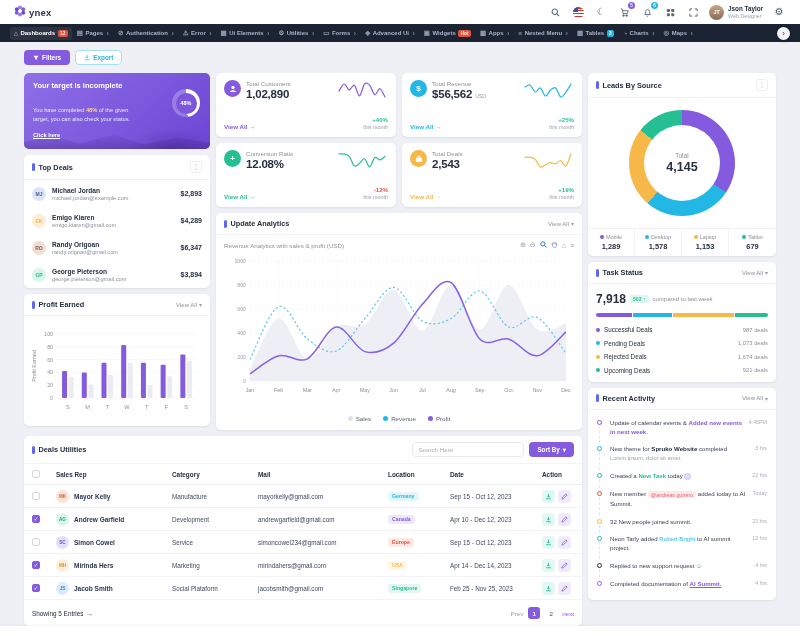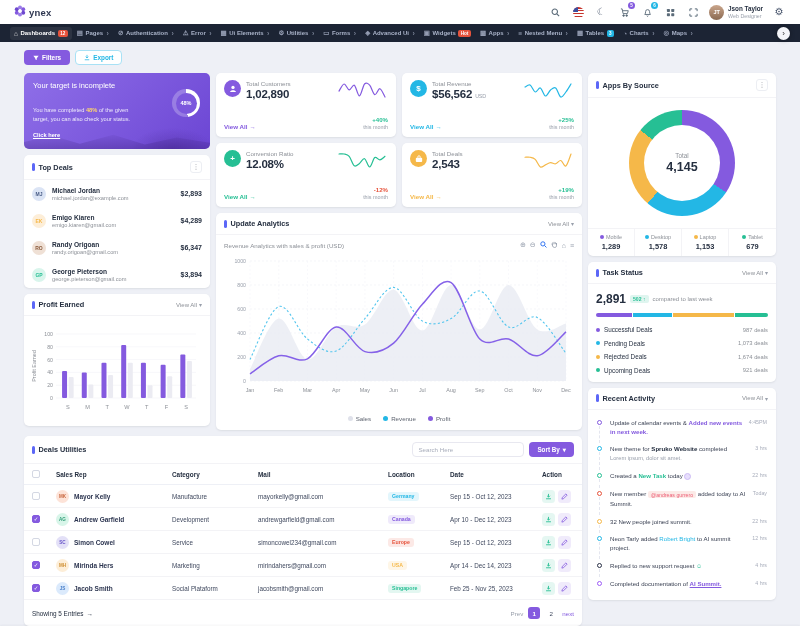--- a/index.html
+++ b/index.html
@@ -43,21 +43,21 @@
 .chead{display:flex;align-items:center;justify-content:space-between;padding:6px 8px;border-bottom:1px solid #f3f3f6}
 .ctitle{font-size:7.3px;font-weight:bold;color:#252f40;display:flex;align-items:center;gap:4px}
 .ctitle::before{content:"";width:2.5px;height:8px;border-radius:2px;background:#5c67f7}
 .viewall{font-size:6px;color:#8c9097;display:flex;align-items:center;gap:2px;cursor:pointer}
 .caret{font-size:6px;color:#9aa0ac}
 .dots-btn{width:12px;height:12px;border:1px solid #eceef3;border-radius:3px;color:#8c9097;font-size:7px;display:flex;align-items:center;justify-content:center;cursor:pointer}
 
 .target{border-radius:5px;padding:8px 9px;color:#fff;position:relative;overflow:hidden;min-height:64px;
 background:radial-gradient(60px 30px at 80% 100%,rgba(60,30,130,.35),transparent 70%),linear-gradient(135deg,#8f6fe8,#6c46d4)}
 .target::after{content:"";position:absolute;left:0;right:0;bottom:0;height:18px;background:linear-gradient(180deg,transparent,rgba(50,25,110,.3));clip-path:polygon(0 60%,15% 25%,30% 70%,48% 20%,65% 75%,82% 35%,100% 65%,100% 100%,0 100%)}
-.ttl{font-size:7.5px;font-weight:normal;margin-bottom:16px}
+.ttl{font-size:7.5px;font-weight:bold;margin-bottom:16px}
 .tdesc{font-size:5.7px;line-height:1.5;color:rgba(255,255,255,.85);width:108px}
 .thl{color:#ffd66b;font-weight:bold}
 .tlink{display:inline-block;margin-top:3px;font-size:5.7px;font-weight:bold;color:#fff;text-decoration:underline;position:relative;z-index:1}
 .ring{position:absolute;right:10px;top:16px;width:28px;height:28px;border-radius:50%;background:conic-gradient(#fff 48%,rgba(255,255,255,.25) 0);display:flex;align-items:center;justify-content:center}
 .ring-in{width:21px;height:21px;border-radius:50%;background:#7c57dd;display:flex;align-items:center;justify-content:center;font-size:5.5px;font-weight:bold}
 
 .deal{display:flex;align-items:center;gap:6px;padding:6.5px 8px}
 .dav{width:14px;height:14px;border-radius:50%;display:flex;align-items:center;justify-content:center;font-size:5px;font-weight:bold;flex:none}
 .dname{font-size:6.6px;font-weight:bold;color:#252f40}
 .dmail{font-size:5.7px;color:#8c9097;margin-top:1px}
@@ -770,21 +770,21 @@
               <span class="pnum">2</span>
               <span class="pnext">next</span>
             </span>
           </div>
         </div>
       </div>
 
       <div class="col">
         <div class="card">
           <div class="chead">
-            <div class="ctitle">Apps By Source</div>
+            <div class="ctitle">Leads By Source</div>
             <div class="dots-btn">⋮</div>
           </div>
           <div class="dwrap">
             <div class="donut" id="leads-donut" style="background: conic-gradient(rgb(132, 90, 223) 0%, rgb(132, 90, 223) 34.3849%, rgb(35, 183, 229) 34.3849%, rgb(35, 183, 229) 61.2111%, rgb(245, 184, 73) 61.2111%, rgb(245, 184, 73) 85.6235%, rgb(38, 191, 148) 85.6235%, rgb(38, 191, 148) 100%);">
               <div class="donut-in">
                 <span class="dlab">Total</span>
                 <span class="dtot">4,145</span>
               </div>
             </div>
           </div>
@@ -811,21 +811,21 @@
         <div class="card">
           <div class="chead">
             <div class="ctitle">Task Status</div>
             <div class="viewall">
                 <span>View All</span>
                 <span class="caret">▾</span>
               </div>
           </div>
           <div class="dsbody">
             <div class="dsrow1">
-              <span class="dsval">2,891</span>
+              <span class="dsval">7,918</span>
               <span class="dsbadge">502 ↑</span>
               <span class="dscomp">compared to last week</span>
             </div>
             <div class="dsbar" id="ds-bar">
                 <span style="background:#845adf;width:21.2%"></span>
                 <span style="background:#23b7e5;width:23.1%"></span>
                 <span style="background:#f5b849;width:36.0%"></span>
                 <span style="background:#26bf94;width:19.8%"></span>
               </div>
             <div id="ds-list">

